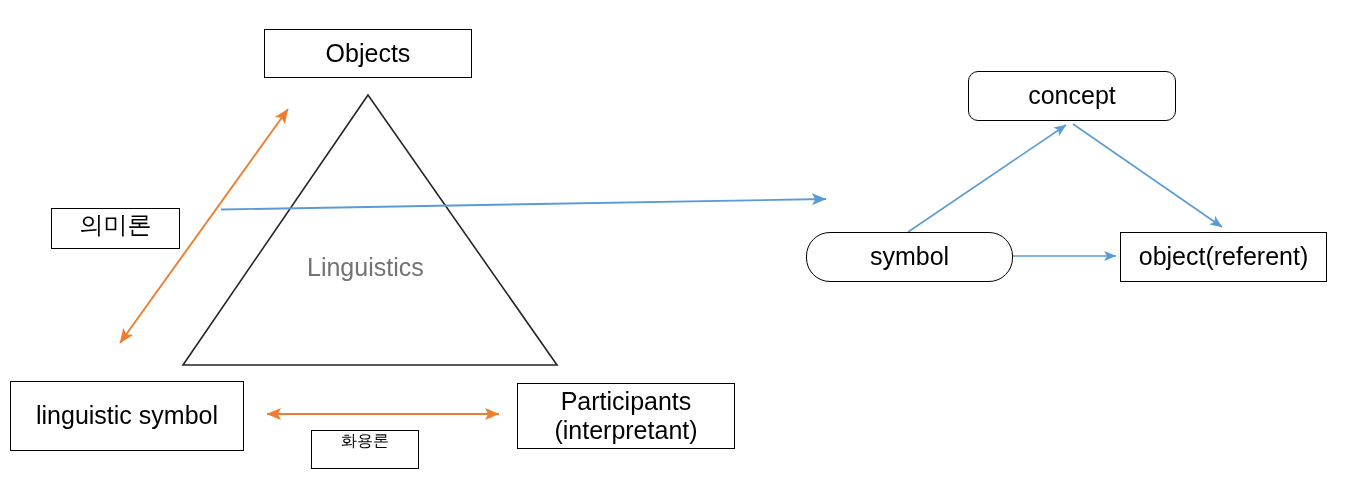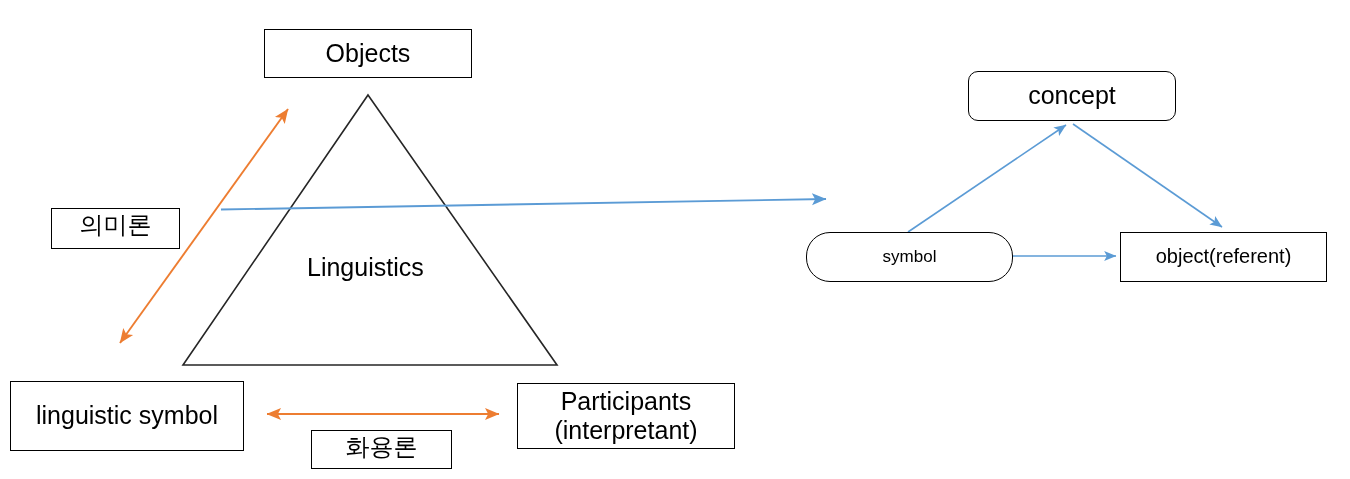--- a/index.html
+++ b/index.html
@@ -35,21 +35,21 @@
     background: #ffffff;
     display: flex;
     align-items: flex-start;
     justify-content: center;
     text-align: center;
     color: #000000;
     z-index: 6;
   }
   .plain-text {
     position: absolute;
-    color: #000000;
+    color: #737373;
     white-space: nowrap;
   }
   svg.layer {
     position: absolute;
     left: 0;
     top: 0;
     width: 1350px;
     height: 479px;
     overflow: visible;
   }
@@ -103,29 +103,29 @@
 
   <div class="node-box" style="left:10px; top:381px; width:234px; height:70px; font-size:25px; z-index:5;">
     <span>linguistic symbol</span>
   </div>
 
   <div class="node-box" style="left:517px; top:383px; width:218px; height:66px; font-size:25px; z-index:5;">
     <span>Participants
 (interpretant)</span>
   </div>
 
-  <div class="label-box" style="left:311px; top:430px; width:141px; height:39px; font-size:24px;">
+  <div class="label-box" style="left:311px; top:430px; width:108px; height:39px; font-size:16px;">
     <span>화용론</span>
   </div>
 
   <div class="node-box" style="left:968px; top:71px; width:208px; height:50px; font-size:25px; z-index:5;border-radius:10px;">
     <span>concept</span>
   </div>
 
-  <div class="node-box" style="left:806px; top:232px; width:207px; height:50px; font-size:17px; z-index:5;border-radius:24px;">
+  <div class="node-box" style="left:806px; top:232px; width:207px; height:50px; font-size:25px; z-index:5;border-radius:24px;">
     <span>symbol</span>
   </div>
 
-  <div class="node-box" style="left:1120px; top:232px; width:207px; height:50px; font-size:20px; z-index:5;">
+  <div class="node-box" style="left:1120px; top:232px; width:207px; height:50px; font-size:25px; z-index:5;">
     <span>object(referent)</span>
   </div>
 
 </div>
 
 </body></html>

